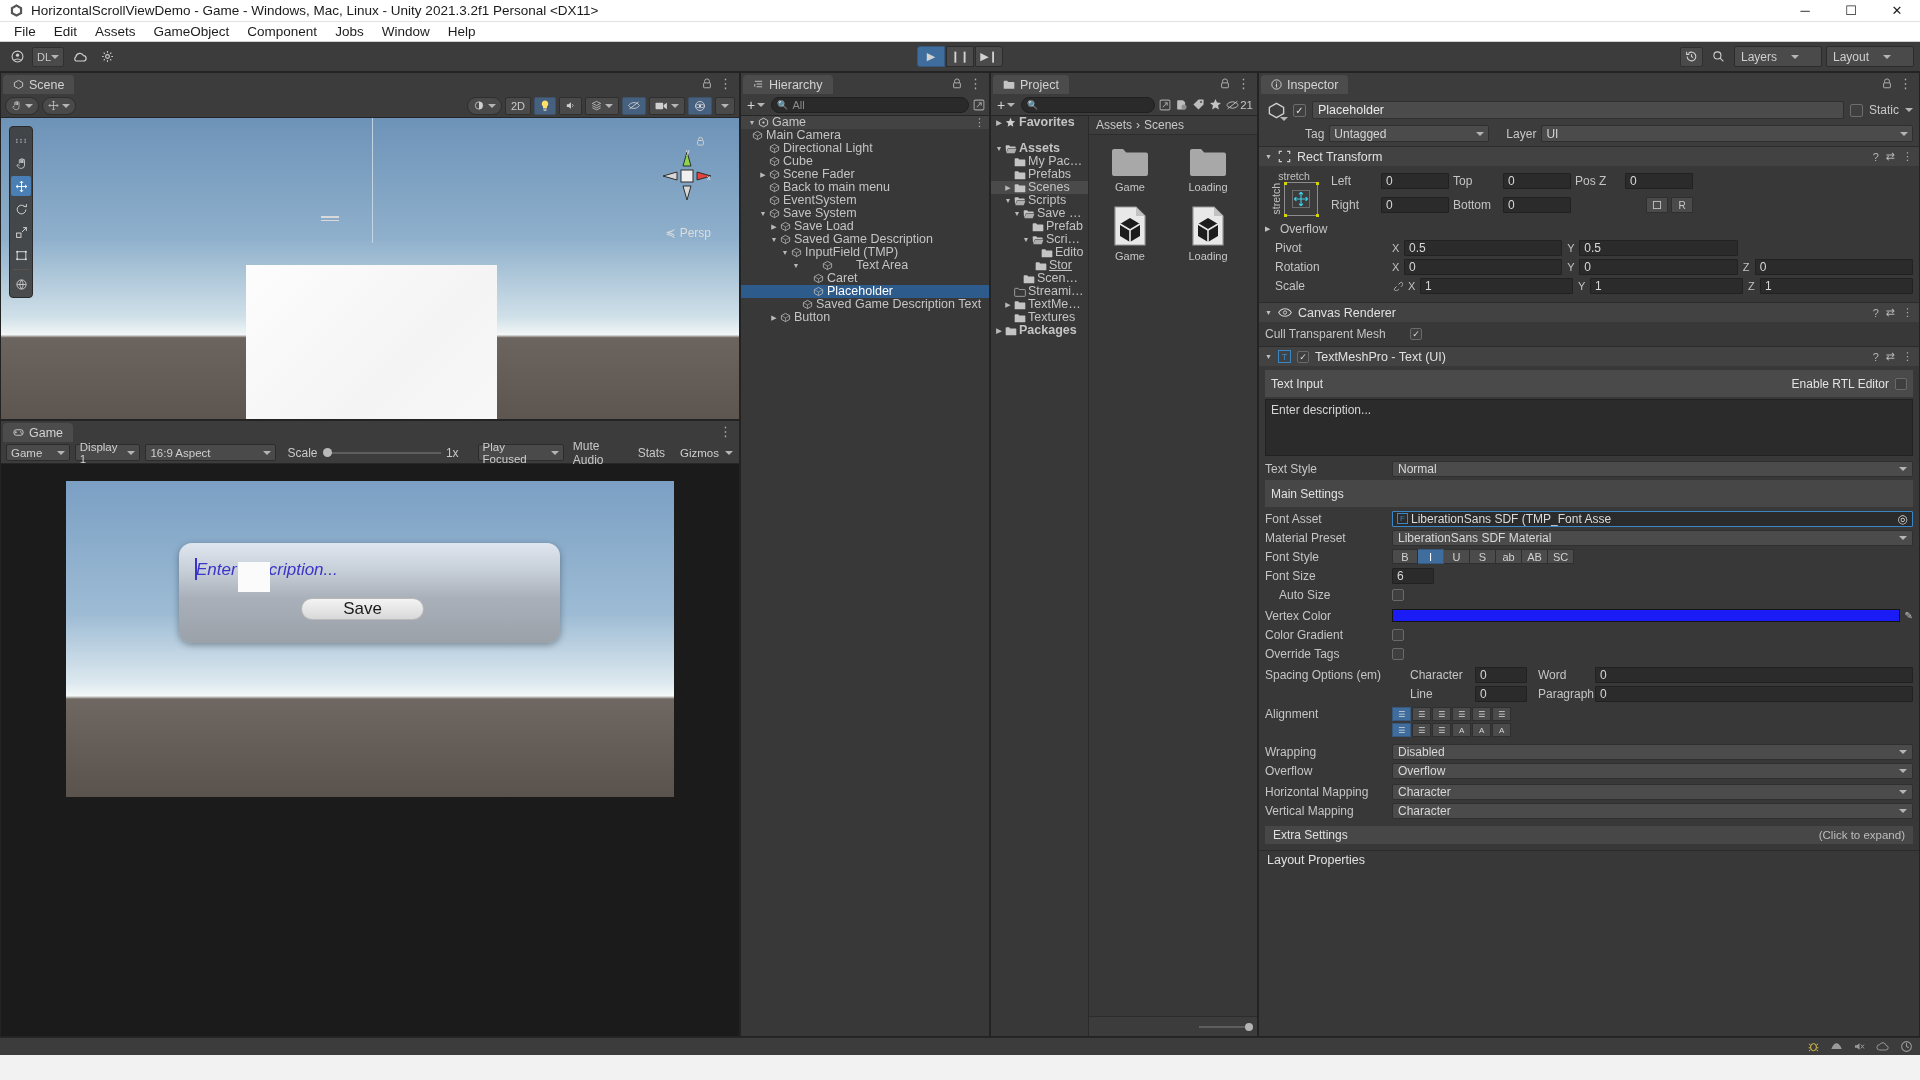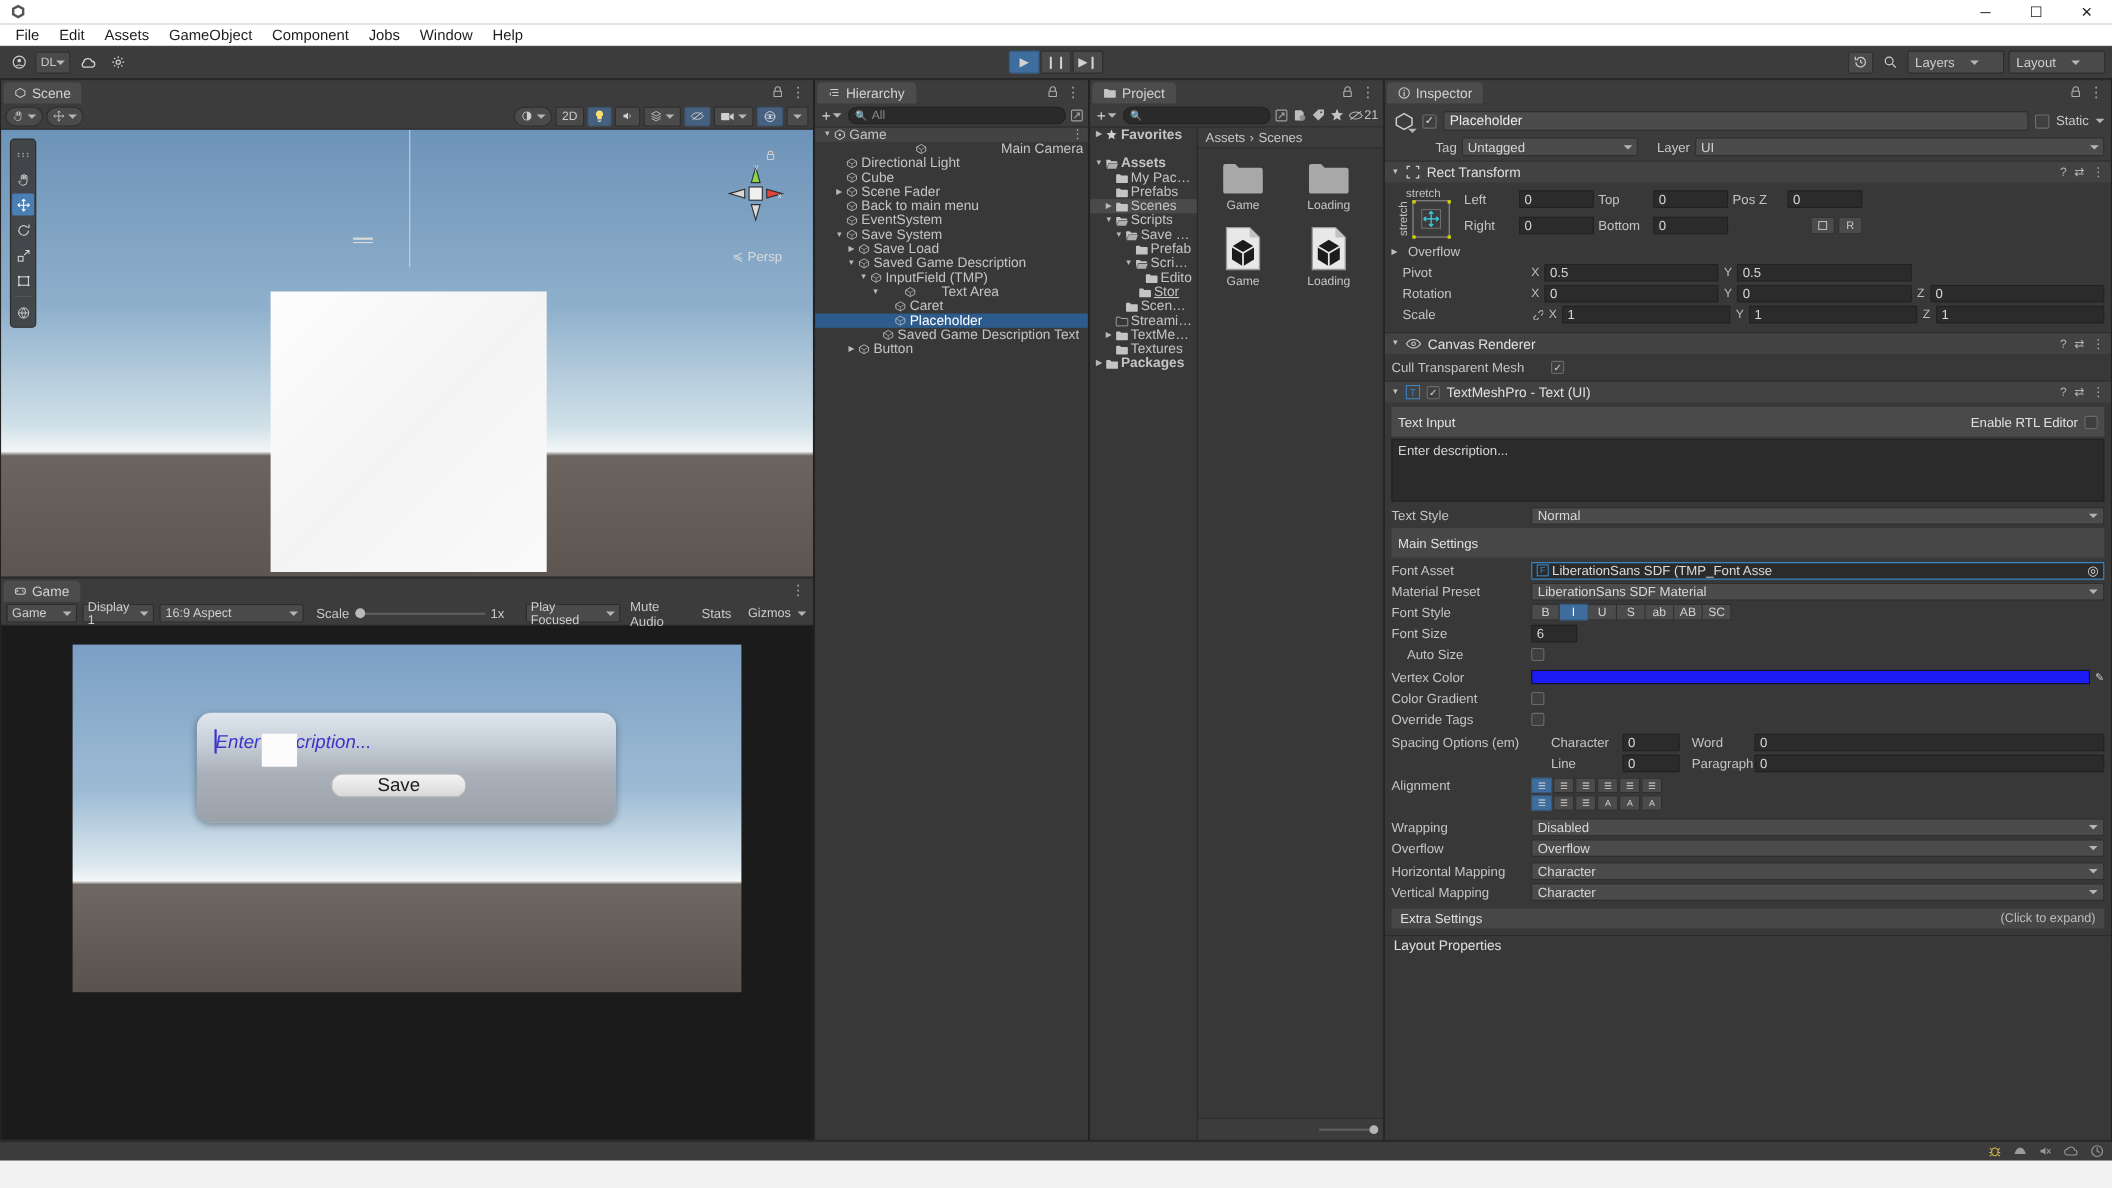--- a/index.html
+++ b/index.html
@@ -221,20 +221,21 @@
 
 <div class="app">
 
   <div class="titlebar">
     <span class="unity-logo">
       <svg width="15" height="15" viewBox="0 0 24 24">
           <polygon points="12,2 21,7 21,17 12,22 3,17 3,7" fill="#555"></polygon>
           <polygon points="12,6 17.5,9 17.5,15 12,18 6.5,15 6.5,9" fill="#fff"></polygon>
         </svg>
     </span>
+    <span class="ttext">HorizontalScrollViewDemo - Game - Windows, Mac, Linux - Unity 2021.3.2f1 Personal &lt;DX11&gt;</span>
     <div class="winbtns">
       <div class="winbtn">─</div>
       <div class="winbtn">☐</div>
       <div class="winbtn close">✕</div>
     </div>
   </div>
 
   <div class="menubar">
     <div class="mi">File</div>
     <div class="mi">Edit</div>
@@ -298,21 +299,21 @@
         <span>Layout</span>
         <span class="caret"></span>
       </div>
     </div>
   </div>
 
   <div class="main">
 
     <div class="colLeft">
 
-      <div class="panel" style="height:453px;">
+      <div class="panel" style="height:348px;">
         <div class="ptabs">
           <div class="ptab">
             <svg width="11" height="11" viewBox="0 0 24 24">
                 <path d="M12 3 21 8v8l-9 5-9-5V8z" fill="none" stroke="#cdcdcd" stroke-width="2"></path>
               </svg>
             <span>Scene</span>
           </div>
           <div class="pright">
             <span>
               <svg width="10" height="11" viewBox="0 0 16 18">
@@ -579,21 +580,21 @@
               <span class="tri">▼</span>
               <span class="cube">
                 <svg width="11" height="11" viewBox="0 0 24 24">
                   <path d="M12 2.5 21 7.5v9l-9 5-9-5v-9z" fill="none" stroke="#d8d8d8" stroke-width="1.9"></path>
                   <circle cx="12" cy="12" r="2.4" fill="#d8d8d8"></circle>
                 </svg>
               </span>
               <span class="lbl">Game</span>
               <span class="rdots">⋮</span>
             </div>
-            <div class="row" style="padding-left: 17px; justify-content: space-between;">
+            <div class="row" style="">
               <span class="tri"></span>
               <span class="cube">
                 <svg width="11" height="11" viewBox="0 0 24 24">
                   <path d="M12 3 21 8v8l-9 5-9-5V8z" fill="none" stroke="#b9b9b9" stroke-width="1.8"></path>
                   <path d="M3 8l9 5 9-5M12 13v8" fill="none" stroke="#b9b9b9" stroke-width="1.3"></path>
                 </svg>
               </span>
               <span class="lbl">Main Camera</span>
             </div>
             <div class="row" style="padding-left: 17px;">

